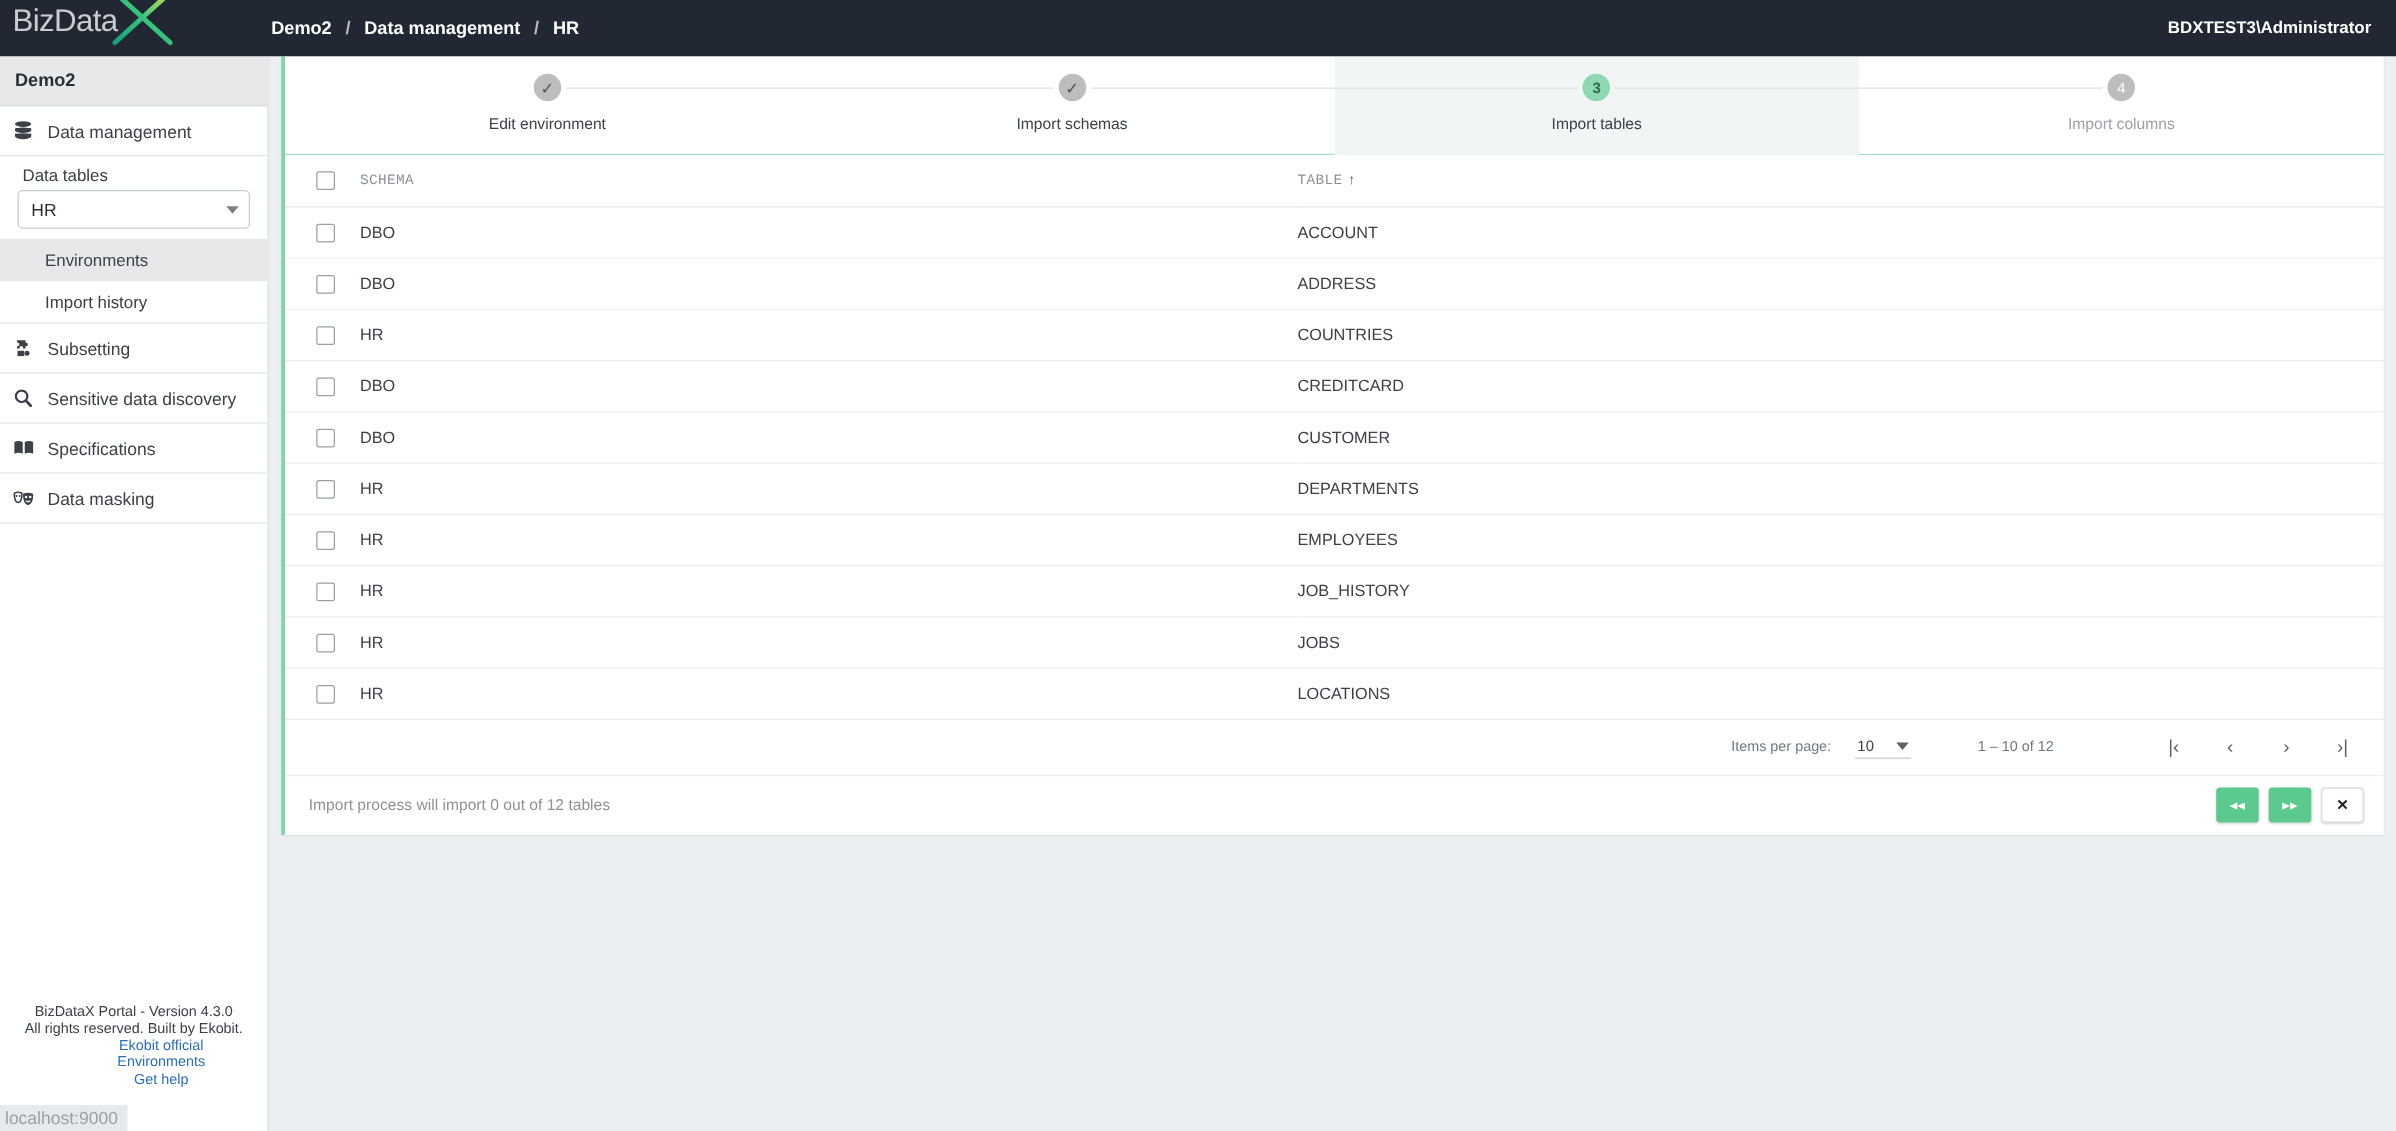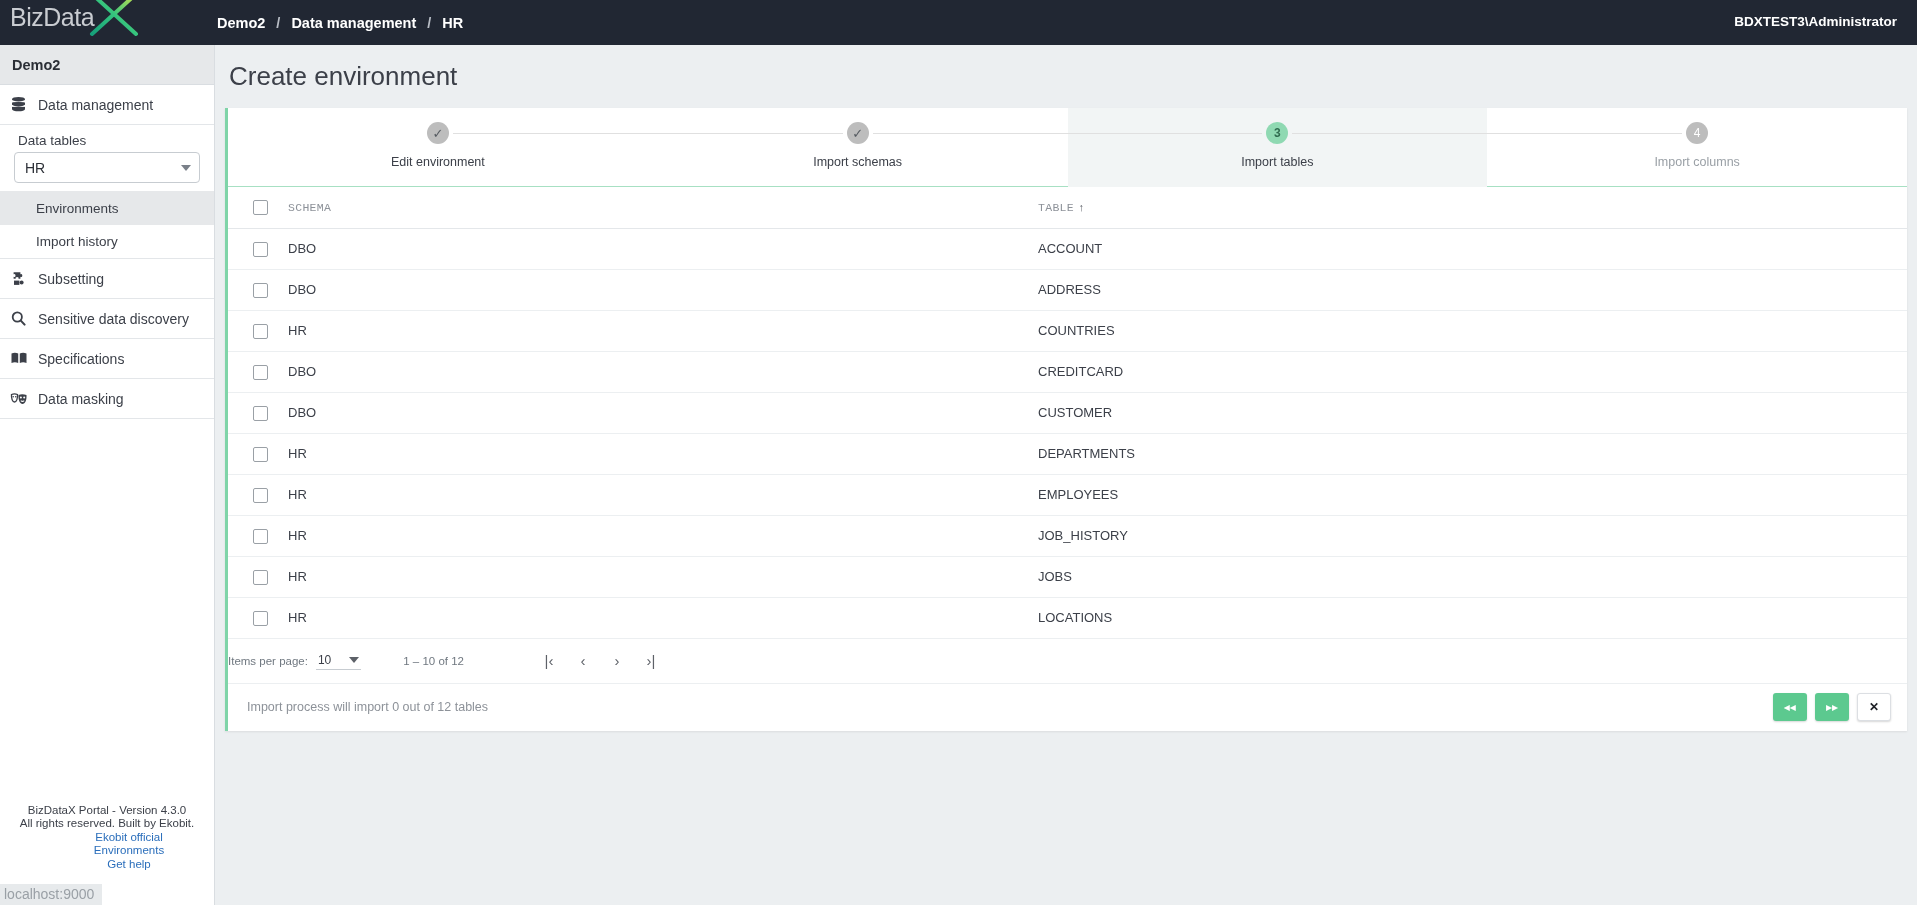--- a/index.html
+++ b/index.html
@@ -153,22 +153,22 @@
   .col-table { }
   .cbx {
     width: 15px; height: 15px; border: 1px solid #9aa0a6;
     border-radius: 2px; background: #fff; display: inline-block;
     cursor: pointer; vertical-align: middle;
   }
   .sort-arrow { font-size: 11px; color: #5d6168; margin-left: 4px; }
 
   
   .paginator {
-    height: 45px; display: flex; align-items: center; 
-    padding-right: 16px; gap: 0px; font-size: 11.5px; color: #707880;
+    height: 45px; display: flex; align-items: center; justify-content: flex-end;
+    padding-right: 16px; gap: 11px; font-size: 11.5px; color: #707880;
     border-bottom: 1px solid #eceff1;
   }
   .pg-label { margin-right: 8px; }
   .pg-select {
     display: flex; align-items: center; gap: 18px;
     border-bottom: 1px solid #c7ccd1; padding: 2px 2px 2px 2px;
     font-size: 12px; color: #3c4049; cursor: pointer; margin-right: 42px;
   }
   .pg-select .caret-d { border-top-color: #5d6168; }
   .pg-range { margin-right: 68px; font-size: 11.5px; color: #707880; }
@@ -304,21 +304,20 @@
     <div>BizDataX Portal - Version 4.3.0</div>
     <div>All rights reserved. Built by Ekobit.</div>
     <a>Ekobit official</a>
     <a>Environments</a>
     <a>Get help</a>
   </div>
   <div class="statusbar">localhost:9000</div>
 </div>
 
 <div class="content">
-  <div class="page-title">Create environment</div>
 
   <div class="card">
 
     <div class="stepper">
       <div class="step">
 
         <span class="line-r"></span>
         <span class="step-circle done">
           <span class="chk-glyph">✓</span>
         </span>

